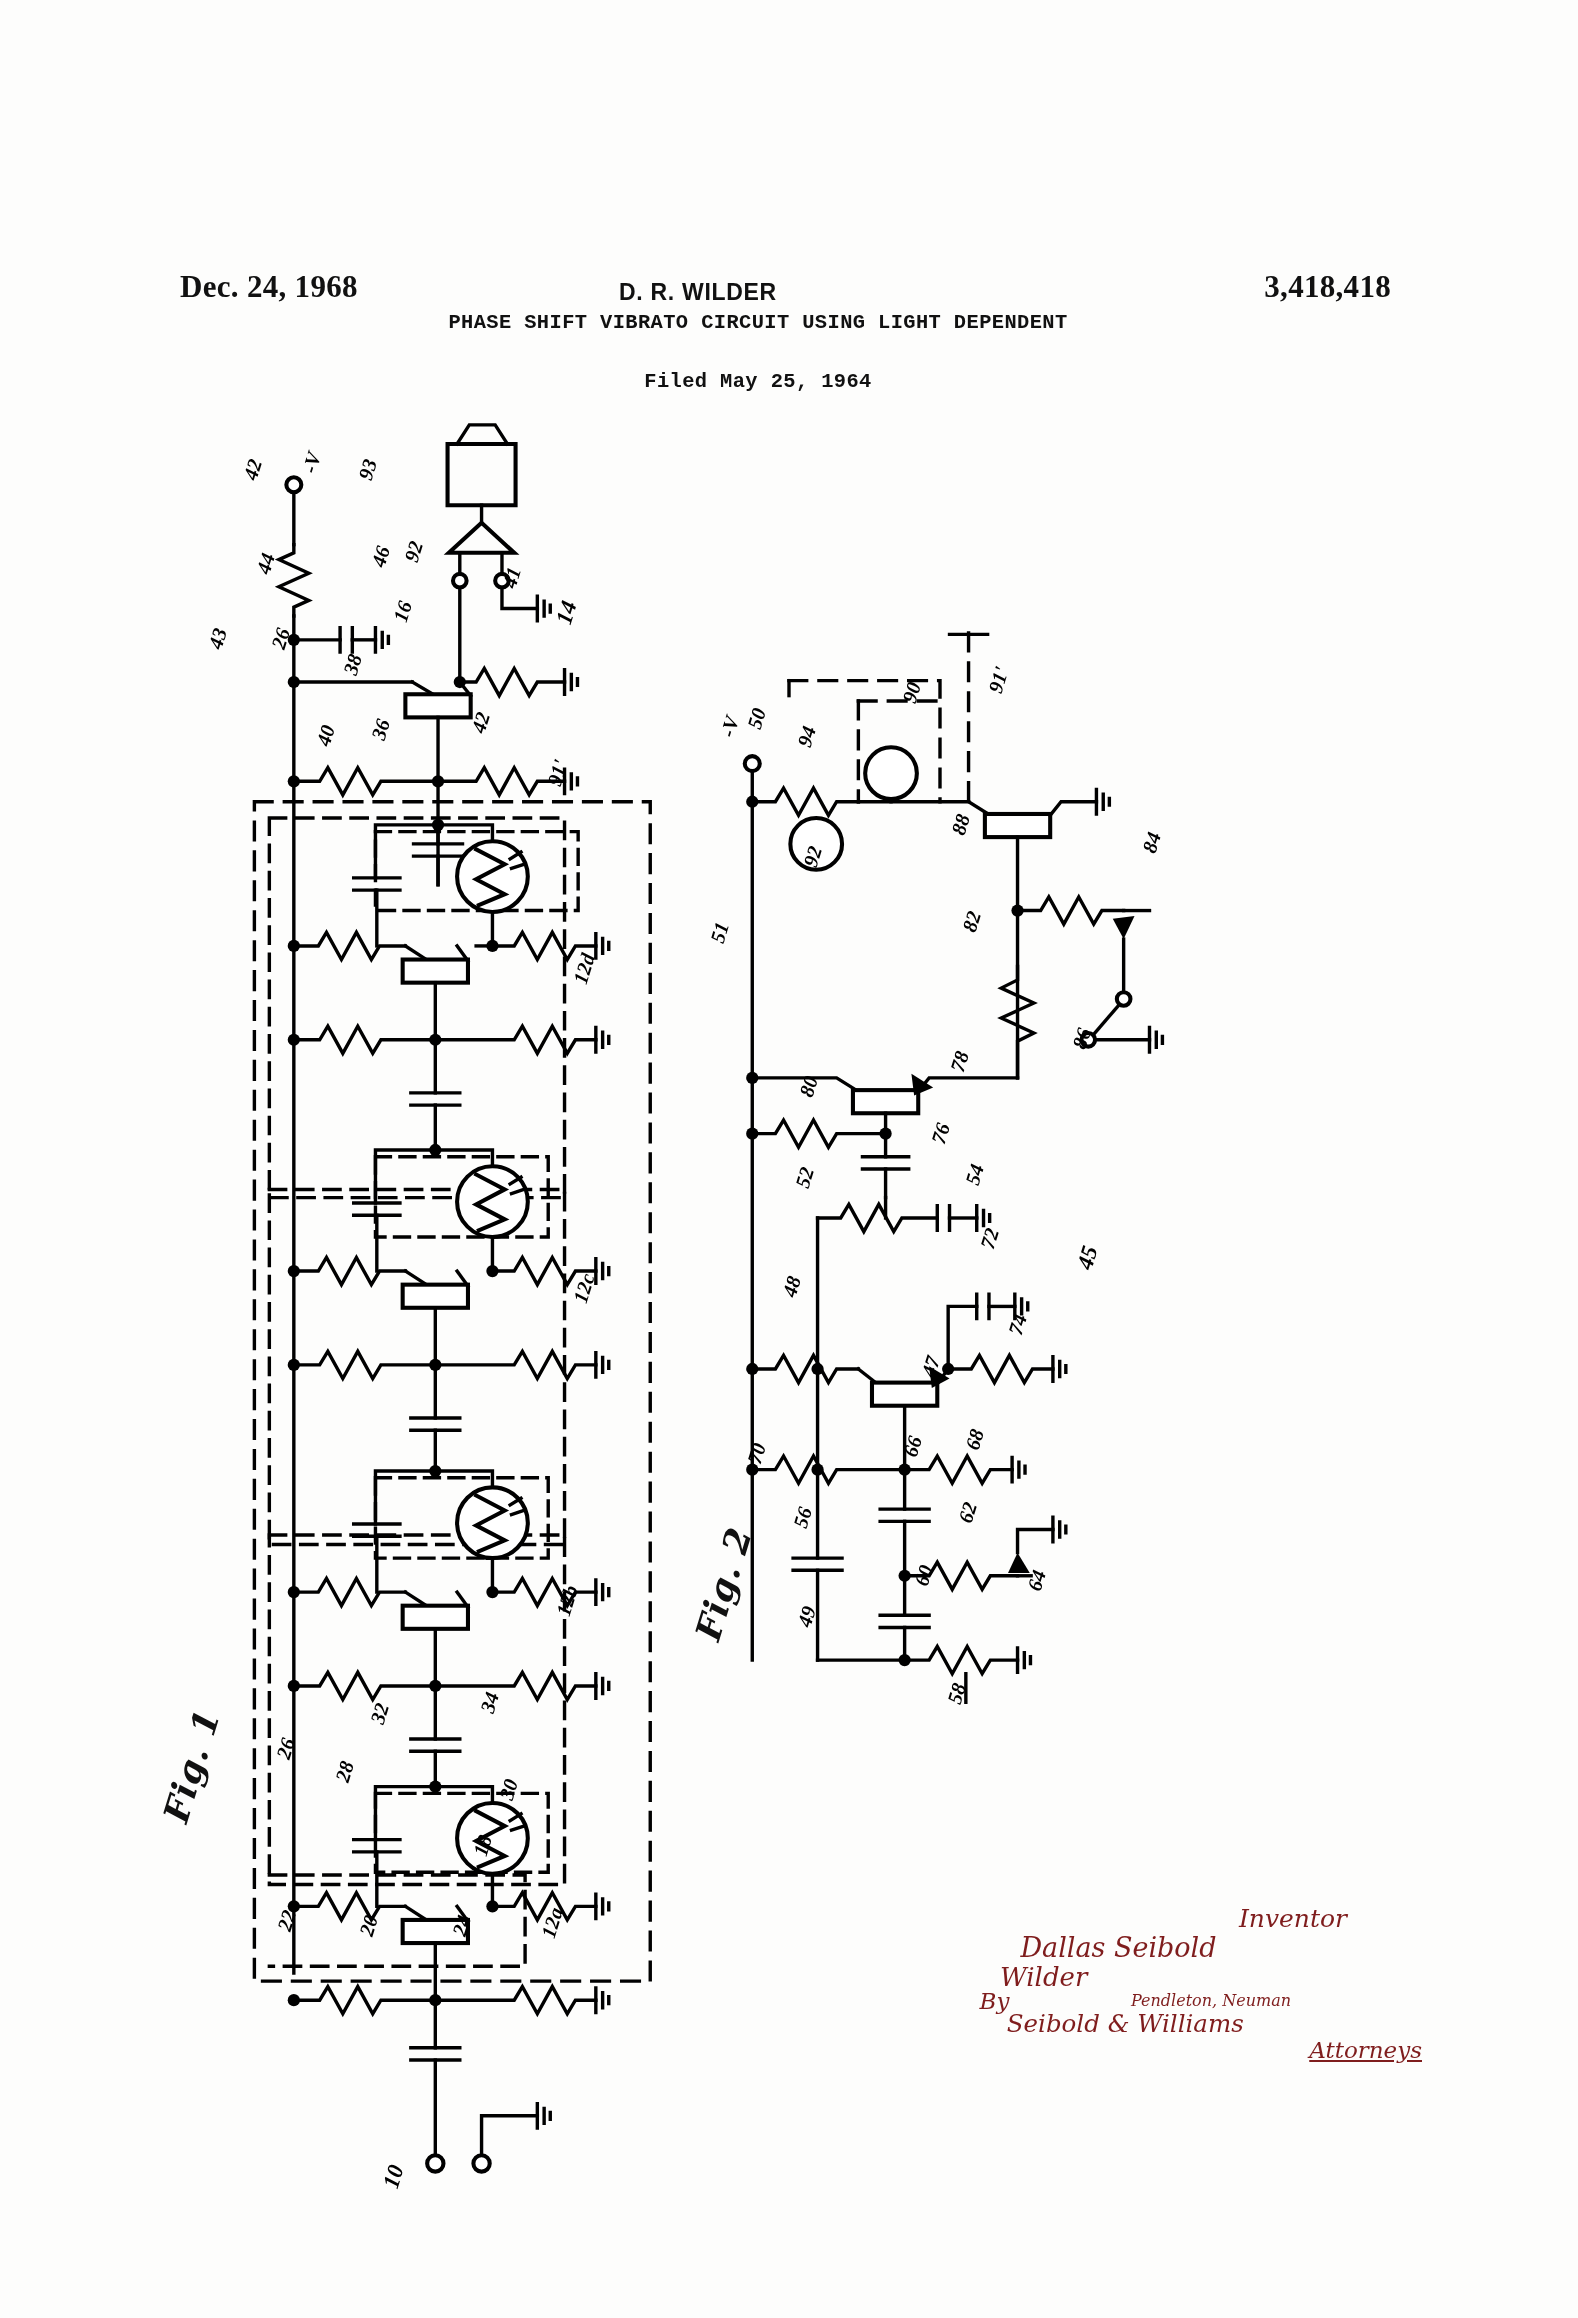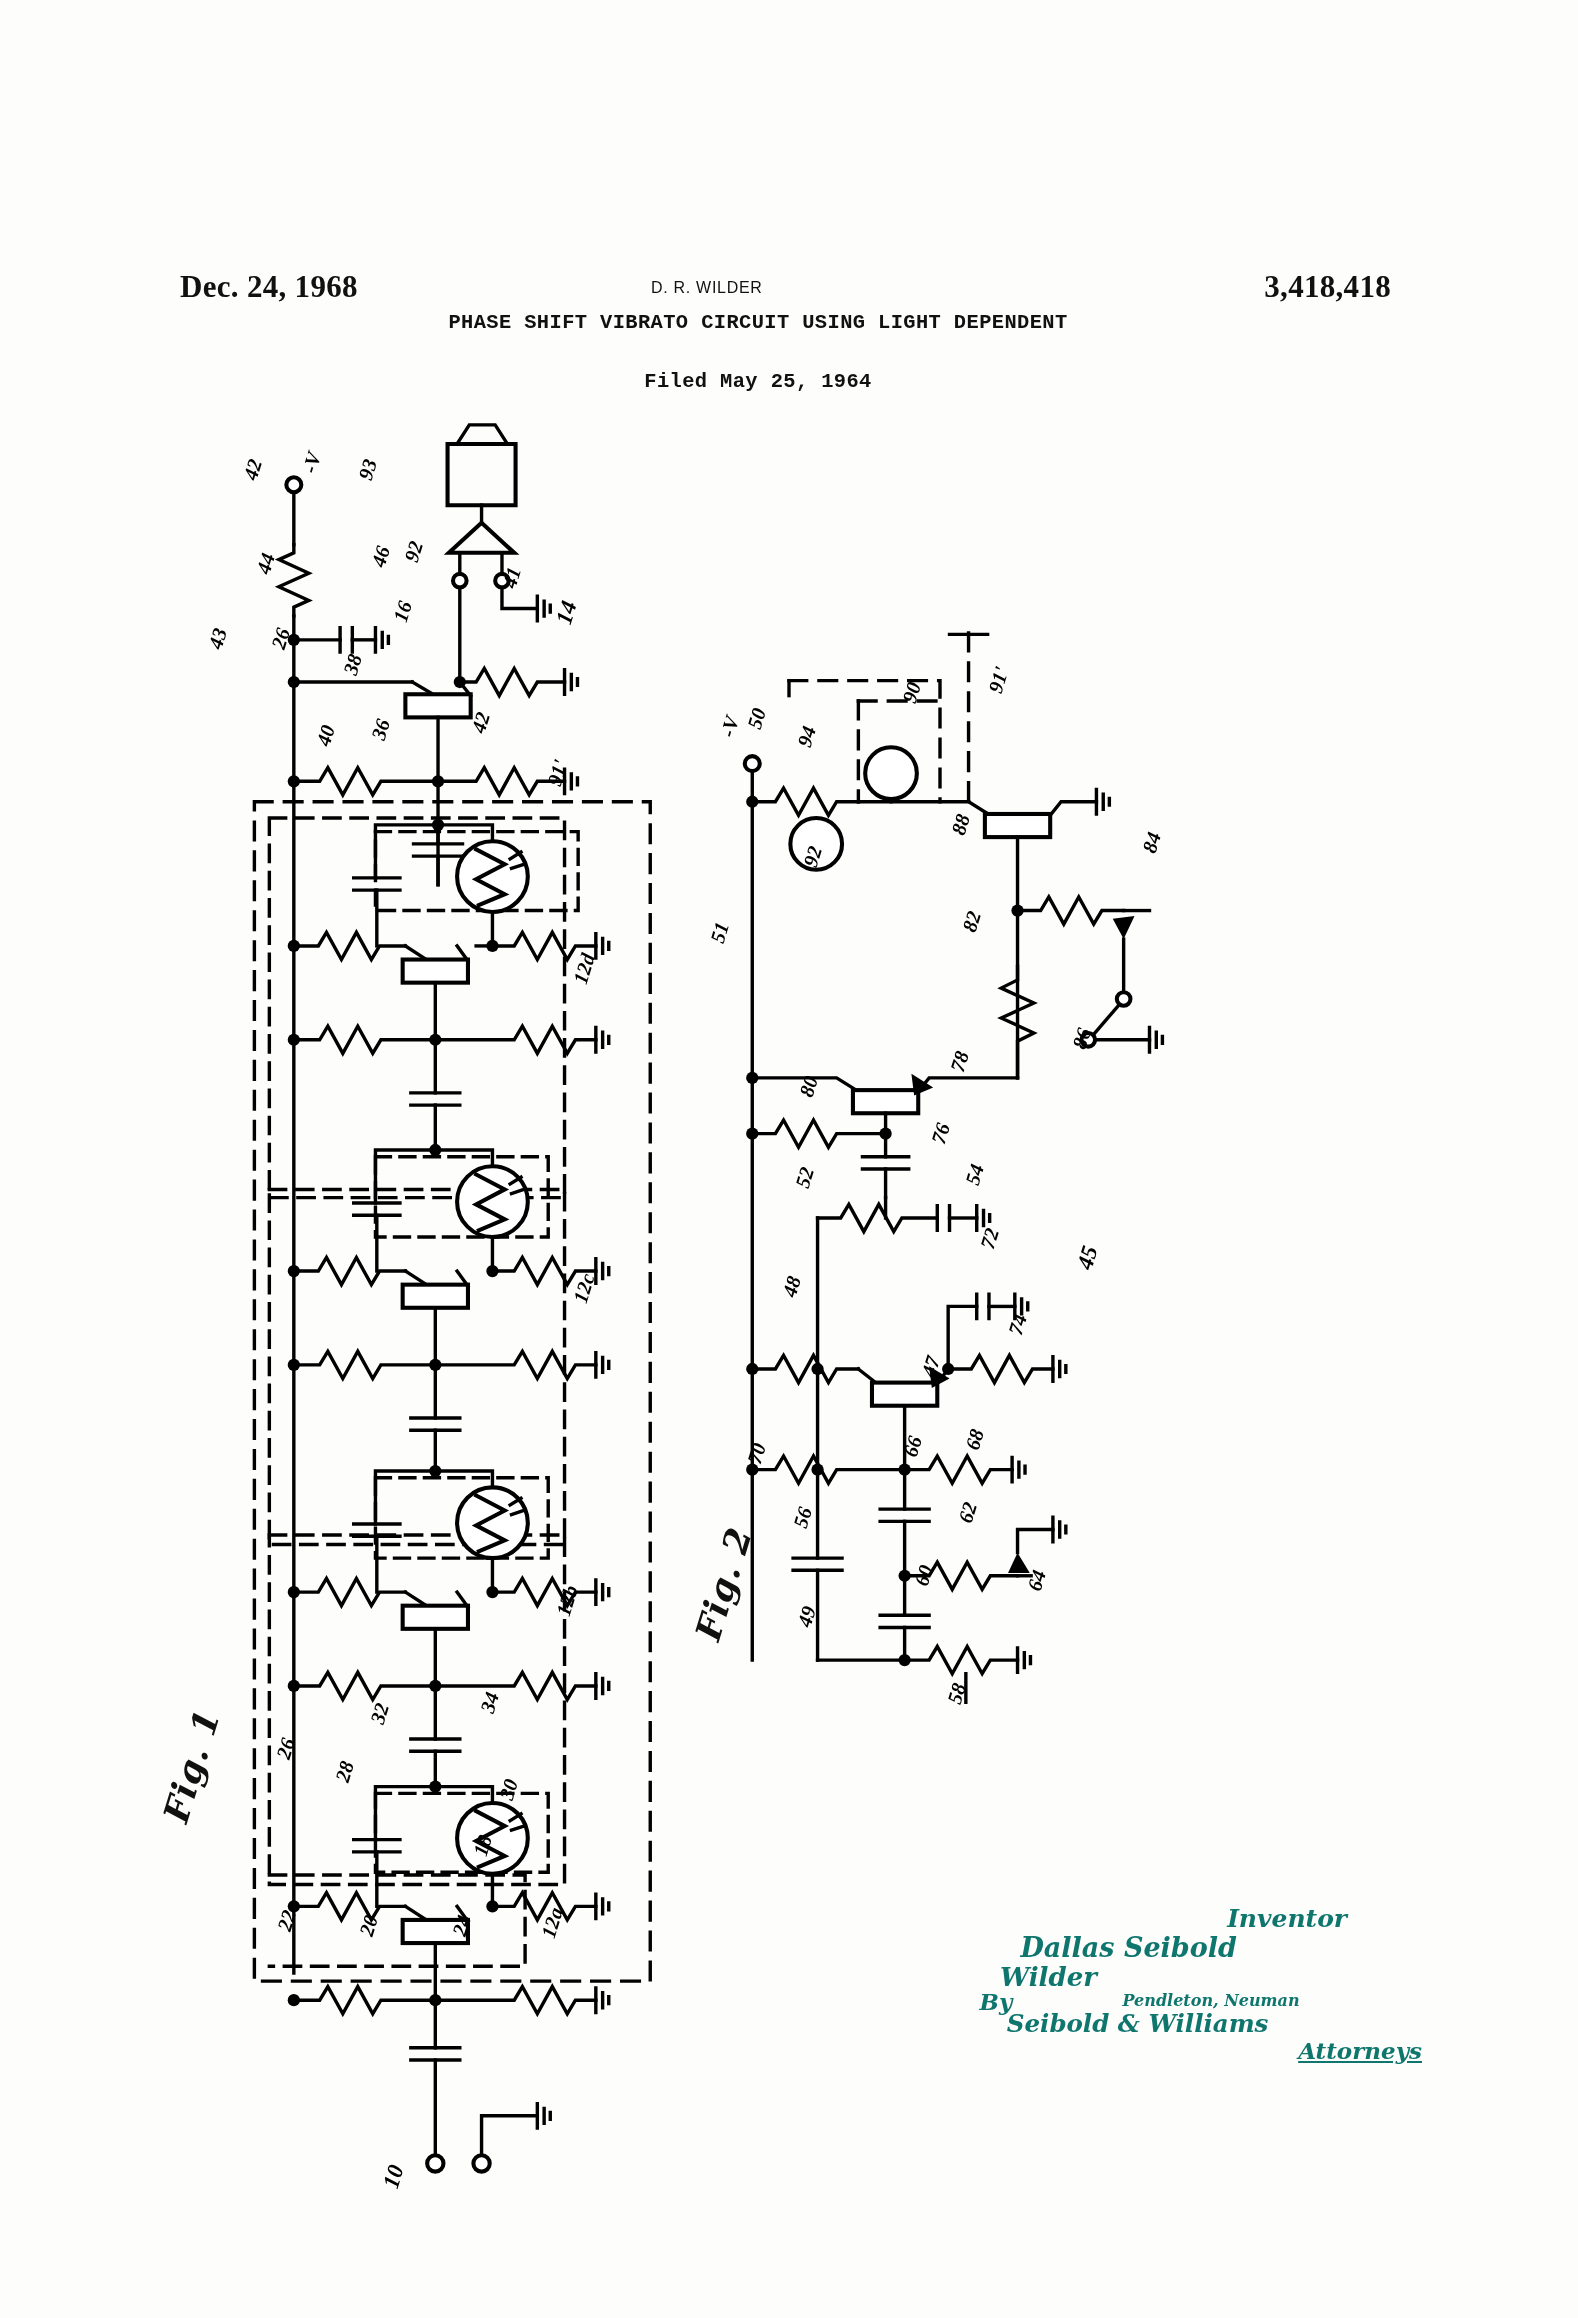--- a/index.html
+++ b/index.html
@@ -14,23 +14,23 @@
 
   
   .hdr{position:absolute;left:0;top:269px;width:1578px;}
   .hdr-row{position:relative;height:41px;}
   .hdr-date{
     position:absolute;left:180px;top:0;
     font-family:"Liberation Serif",serif;
     font-weight:bold;font-size:31px;letter-spacing:0.3px;
   }
   .hdr-name{
-    position:absolute;left:651px;top:9.5px;
+    position:absolute;left:619px;top:9.5px;
     font-family:"Liberation Sans",sans-serif;
-    font-weight:normal;font-size:16px;letter-spacing:0.7px;
+    font-weight:bold;font-size:23px;letter-spacing:0.7px;
   }
   .hdr-num{
     position:absolute;right:187px;top:0;
     font-family:"Liberation Serif",serif;
     font-weight:bold;font-size:31px;letter-spacing:0.3px;
   }
   .hdr-t{
     position:absolute;width:1516px;text-align:center;
     font-family:"Liberation Mono",monospace;
     font-weight:bold;font-size:20.4px;letter-spacing:0.4px;
@@ -64,22 +64,22 @@
     transform-origin:0 0;
     transform:rotate(-73deg);
     white-space:nowrap;
     letter-spacing:0.7px;
   }
 
   
   .sig{position:absolute;right:156px;top:1905px;width:422px;text-align:center;}
   .sig div{
     font-family:"DejaVu Serif",serif;
-    font-style:italic;font-weight:bold;
-    color:#0f766e;
+    font-style:italic;font-weight:normal;
+    color:#7f1d1d;
     line-height:1.12;
   }
   .sig .s1{font-size:25px;text-align:right;padding-right:75px;}
   .sig .s2{font-size:27px;text-align:left;padding-left:20.4px;}
   .sig .s3{font-size:26px;text-align:left;padding-right:20.4px;}
   .sig .s4{font-size:16px;text-align:center;}
   .sig .s5{font-size:24.5px;text-align:left;padding-left:6.8px;}
   .sig .s6{font-size:23px;text-align:right;padding-left:27px;text-decoration:underline;}
   .sig .by{position:absolute;left:-20.4px;top:84px;font-size:23px;}
 </style>

